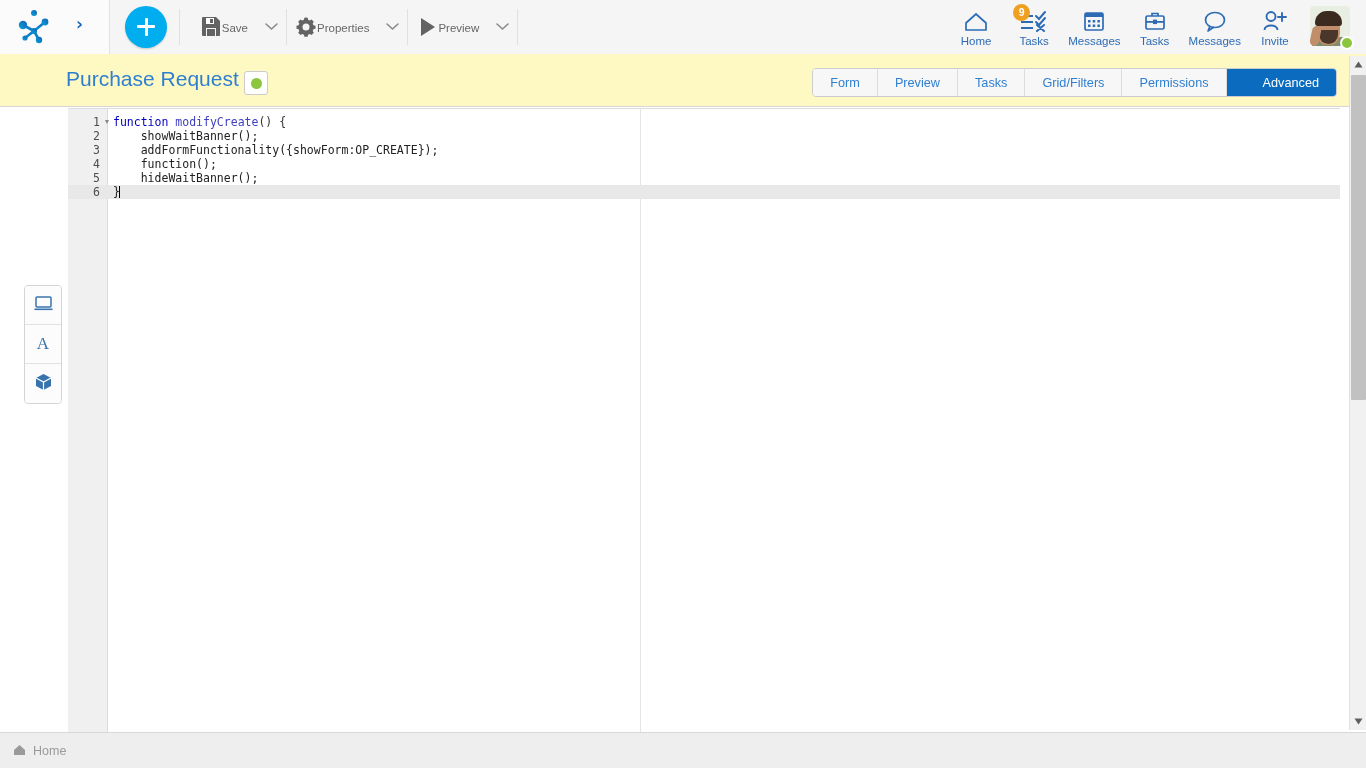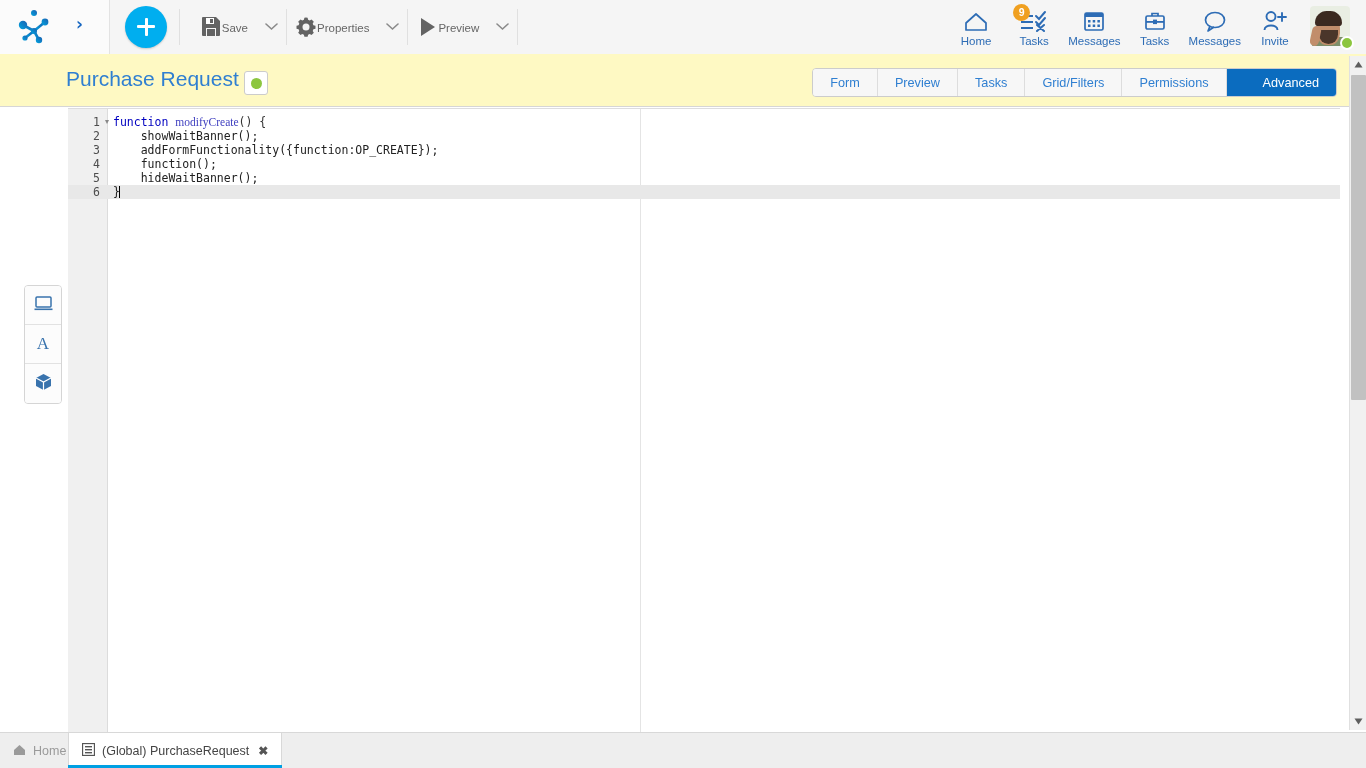--- a/index.html
+++ b/index.html
@@ -172,21 +172,21 @@
   .fold {
     position: absolute; left: 34px; top: 0; width: 10px; height: 14px;
     color: #888; font-size: 8px; line-height: 14px; text-align: center; cursor: pointer;
   }
   .ct {
     position: absolute; left: 45px; top: 0; height: 14px; line-height: 14px;
     font-family: "DejaVu Sans Mono", monospace; font-size: 11.5px; color: #222;
     white-space: pre;
   }
   .kw   { color: #0000c0; }
-  .fn   { color: #4040c0; font-family: Liberation Serif, serif; }
+  .fn   { color: #4040c0; }
   .pun  { color: #333; }
   .caret-blink {
     display: inline-block; width: 1px; height: 12px;
     background: #000; vertical-align: -2px; margin-left: -1px;
   }
 
   
   .sidetools {
     position: absolute; left: 24px; top: 285px;
     width: 38px;
@@ -441,21 +441,21 @@
       <span class="ln">1</span>
       <span class="fold">▾</span>
       <span class="ct"><span class="kw">function</span> <span class="fn">modifyCreate</span><span class="pun">() {</span></span>
     </div>
     <div class="row">
       <span class="ln">2</span>
       <span class="ct">    showWaitBanner();</span>
     </div>
     <div class="row">
       <span class="ln">3</span>
-      <span class="ct">    addFormFunctionality({function:OP_CREATE});</span>
+      <span class="ct">    addFormFunctionality({showForm:OP_CREATE});</span>
     </div>
     <div class="row">
       <span class="ln">4</span>
       <span class="ct">    function();</span>
     </div>
     <div class="row">
       <span class="ln">5</span>
       <span class="ct">    hideWaitBanner();</span>
     </div>
     <div class="row active">
@@ -504,25 +504,13 @@
 
 <div class="tabbar">
   <div class="btab home">
     <span>
       <svg width="13" height="12" viewBox="0 0 13 12">
           <path d="M1 6 L6.5 1 L12 6 L12 11 L1 11 Z" fill="#9a9a9a"></path>
         </svg>
     </span>
     <span>Home</span>
   </div>
-  <div class="btab doc">
-    <span>
-      <svg width="13" height="13" viewBox="0 0 13 13">
-        <rect x="0.5" y="0.5" width="12" height="12" fill="none" stroke="#555" stroke-width="1.3"></rect>
-        <rect x="3" y="3" width="7" height="1.4" fill="#555"></rect>
-        <rect x="3" y="6" width="7" height="1.4" fill="#555"></rect>
-        <rect x="3" y="9" width="7" height="1.4" fill="#555"></rect>
-      </svg>
-    </span>
-    <span>(Global) PurchaseRequest</span>
-    <span class="tclose">✖</span>
-  </div>
 </div>
 
 </body></html>

